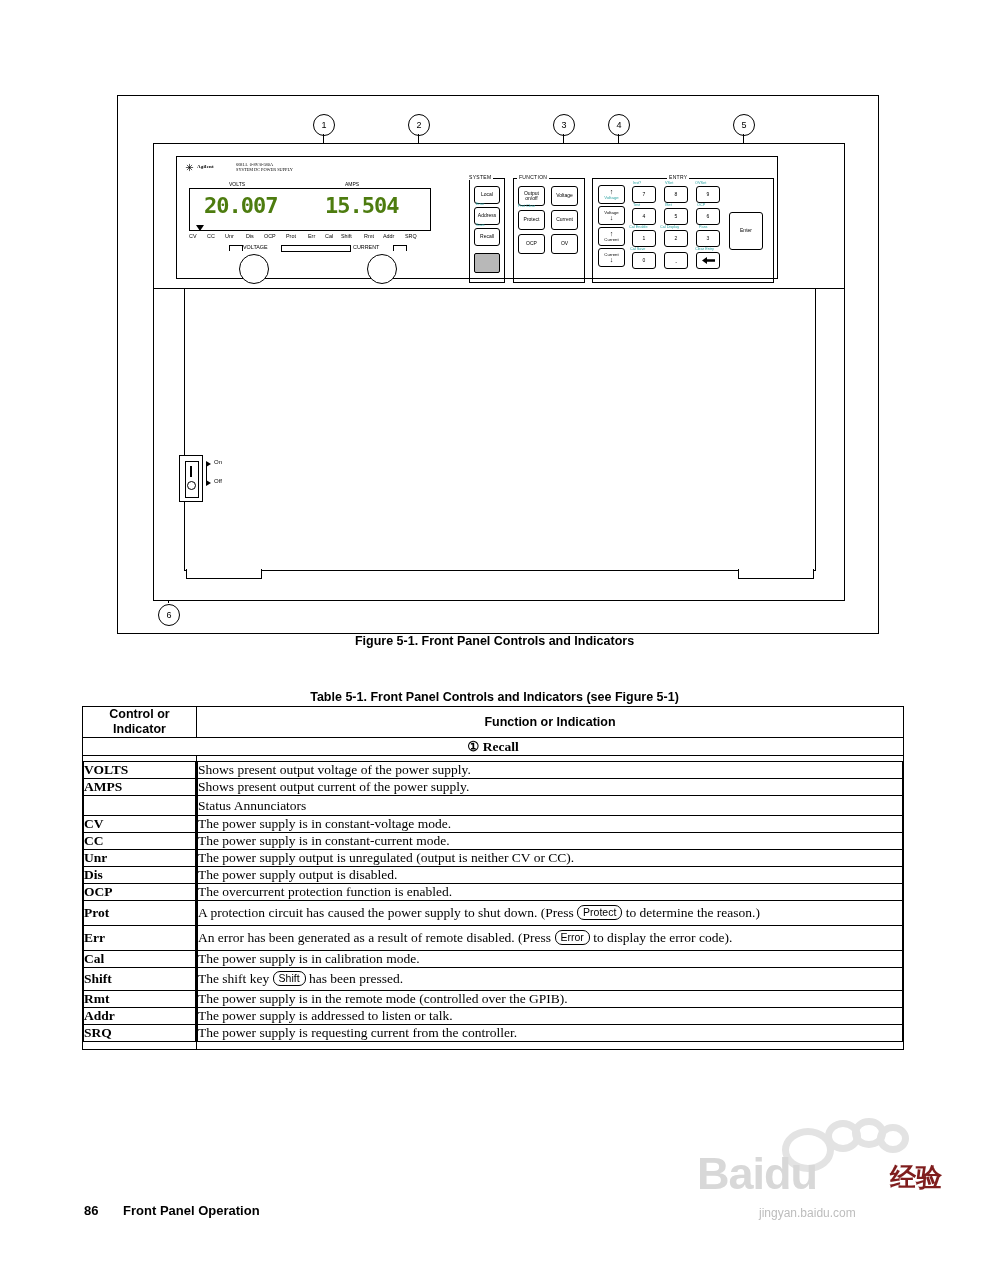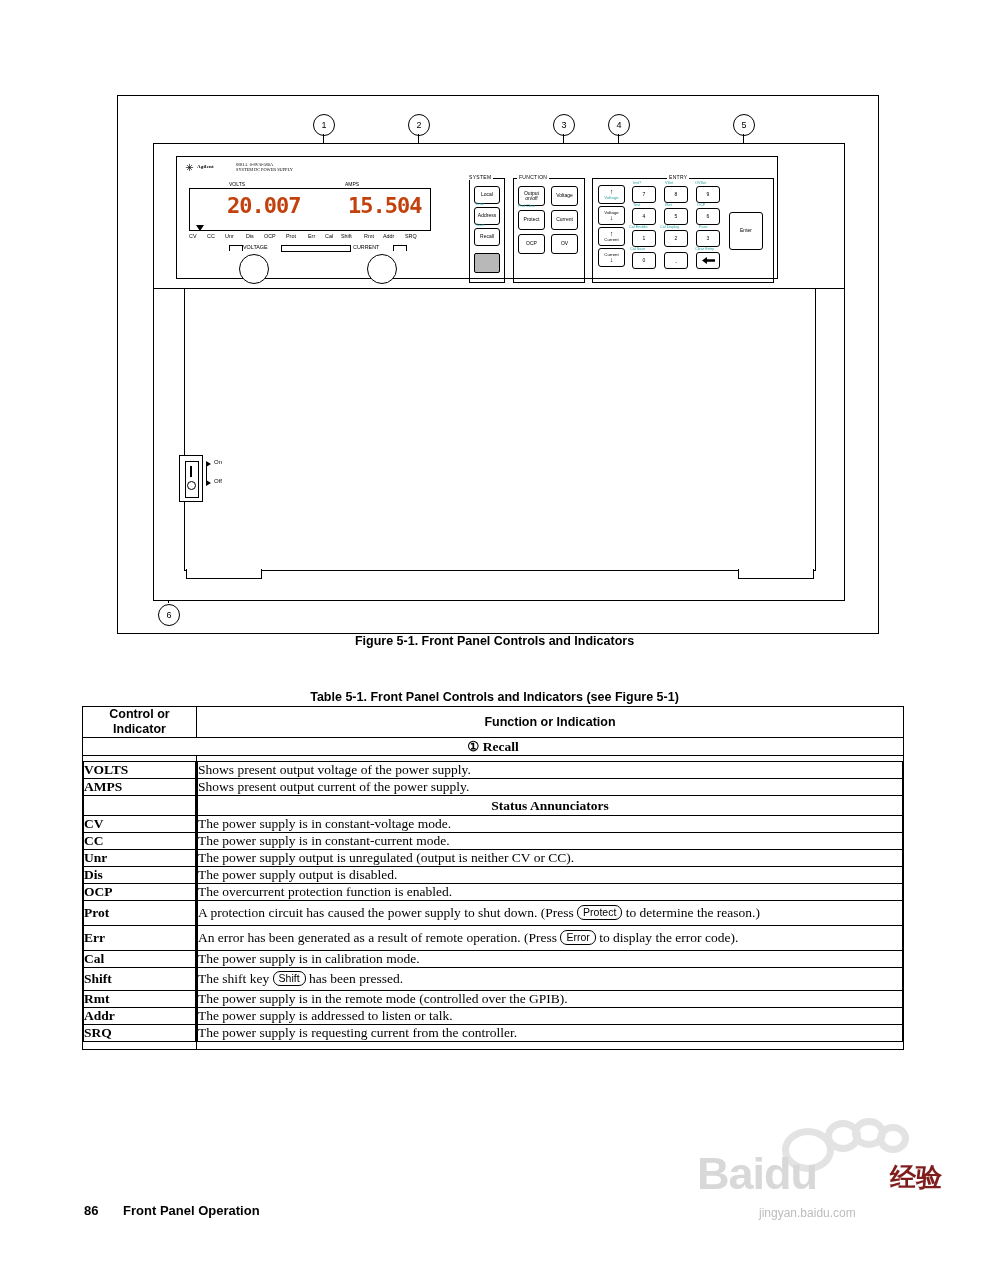--- a/index.html
+++ b/index.html
@@ -47,21 +47,21 @@
   .logo-text{position:absolute;left:20px;top:7px;font-size:5px;font-weight:bold;letter-spacing:.2px;}
   .model-text{position:absolute;left:59px;top:5px;font-size:4.3px;line-height:5.4px;}
 
   
   .disp-window{
     position:absolute;left:12px;top:31px;width:240px;height:41px;border:1px solid #000;background:#fff;
   }
   .disp-label{position:absolute;font-family:"Liberation Sans",sans-serif;font-size:5px;}
   .seg{
     position:absolute;font-family:"DejaVu Sans Mono",monospace;font-size:22px;font-weight:bold;
-    letter-spacing:-1px;color:#c2410c;margin-left:23px;
+    letter-spacing:-1px;color:#4d7c0f;
   }
   .annun-row{position:absolute;left:12px;top:76px;width:244px;font-family:"Liberation Sans",sans-serif;font-size:5.4px;}
   .annun-row span{position:absolute;top:0;}
   .tri{position:absolute;left:19px;top:68px;width:0;height:0;border-left:4px solid transparent;border-right:4px solid transparent;border-top:6px solid #000;}
 
   
   .knob{position:absolute;width:28px;height:28px;border:1px solid #000;border-radius:50%;background:#fff;}
   .rail{position:absolute;height:5px;border:1px solid #000;background:#fff;}
   .cap{position:absolute;font-family:"Liberation Sans",sans-serif;font-size:5.4px;}
   .bracket{position:absolute;border:1px solid #000;border-bottom:none;height:5px;}
@@ -388,21 +388,21 @@
       <td style="vertical-align:top;padding:5px 0 7px 0;">
         <table class="bodytbl">
           <tbody>
                 <tr>
                   <td class="desc">Shows present output voltage of the power supply.</td>
                 </tr>
           <tr>
                   <td class="desc">Shows present output current of the power supply.</td>
                 </tr>
           <tr>
-                  <td class="desc" style="font-weight:bold;height:19px;text-align:center;">Status Annunciators</td>
+                  <td class="desc" style="font-weight:normal;height:19px;">Status Annunciators</td>
                 </tr>
           <tr>
                   <td class="desc">The power supply is in constant-voltage mode.</td>
                 </tr>
           <tr>
                   <td class="desc">The power supply is in constant-current mode.</td>
                 </tr>
           <tr>
                   <td class="desc">The power supply output is unregulated (output is neither CV or CC).</td>
                 </tr>
@@ -414,21 +414,21 @@
                 </tr>
           <tr>
                   <td class="desc" style="height:24px;">
             <span>A protection circuit has caused the power supply to shut down. (Press</span>
             <span class="keycap">Protect</span>
             <span>to determine the reason.)</span>
           </td>
                 </tr>
           <tr>
                   <td class="desc" style="height:24px;">
-            <span>An error has been generated as a result of remote operation. (Press</span>
+            <span>An error has been generated as a result of remote disabled. (Press</span>
             <span class="keycap">Error</span>
             <span>to display the error code).</span>
           </td>
                 </tr>
           <tr>
                   <td class="desc">The power supply is in calibration mode.</td>
                 </tr>
           <tr>
                   <td class="desc" style="height:22px;">
             <span>The shift key</span>

